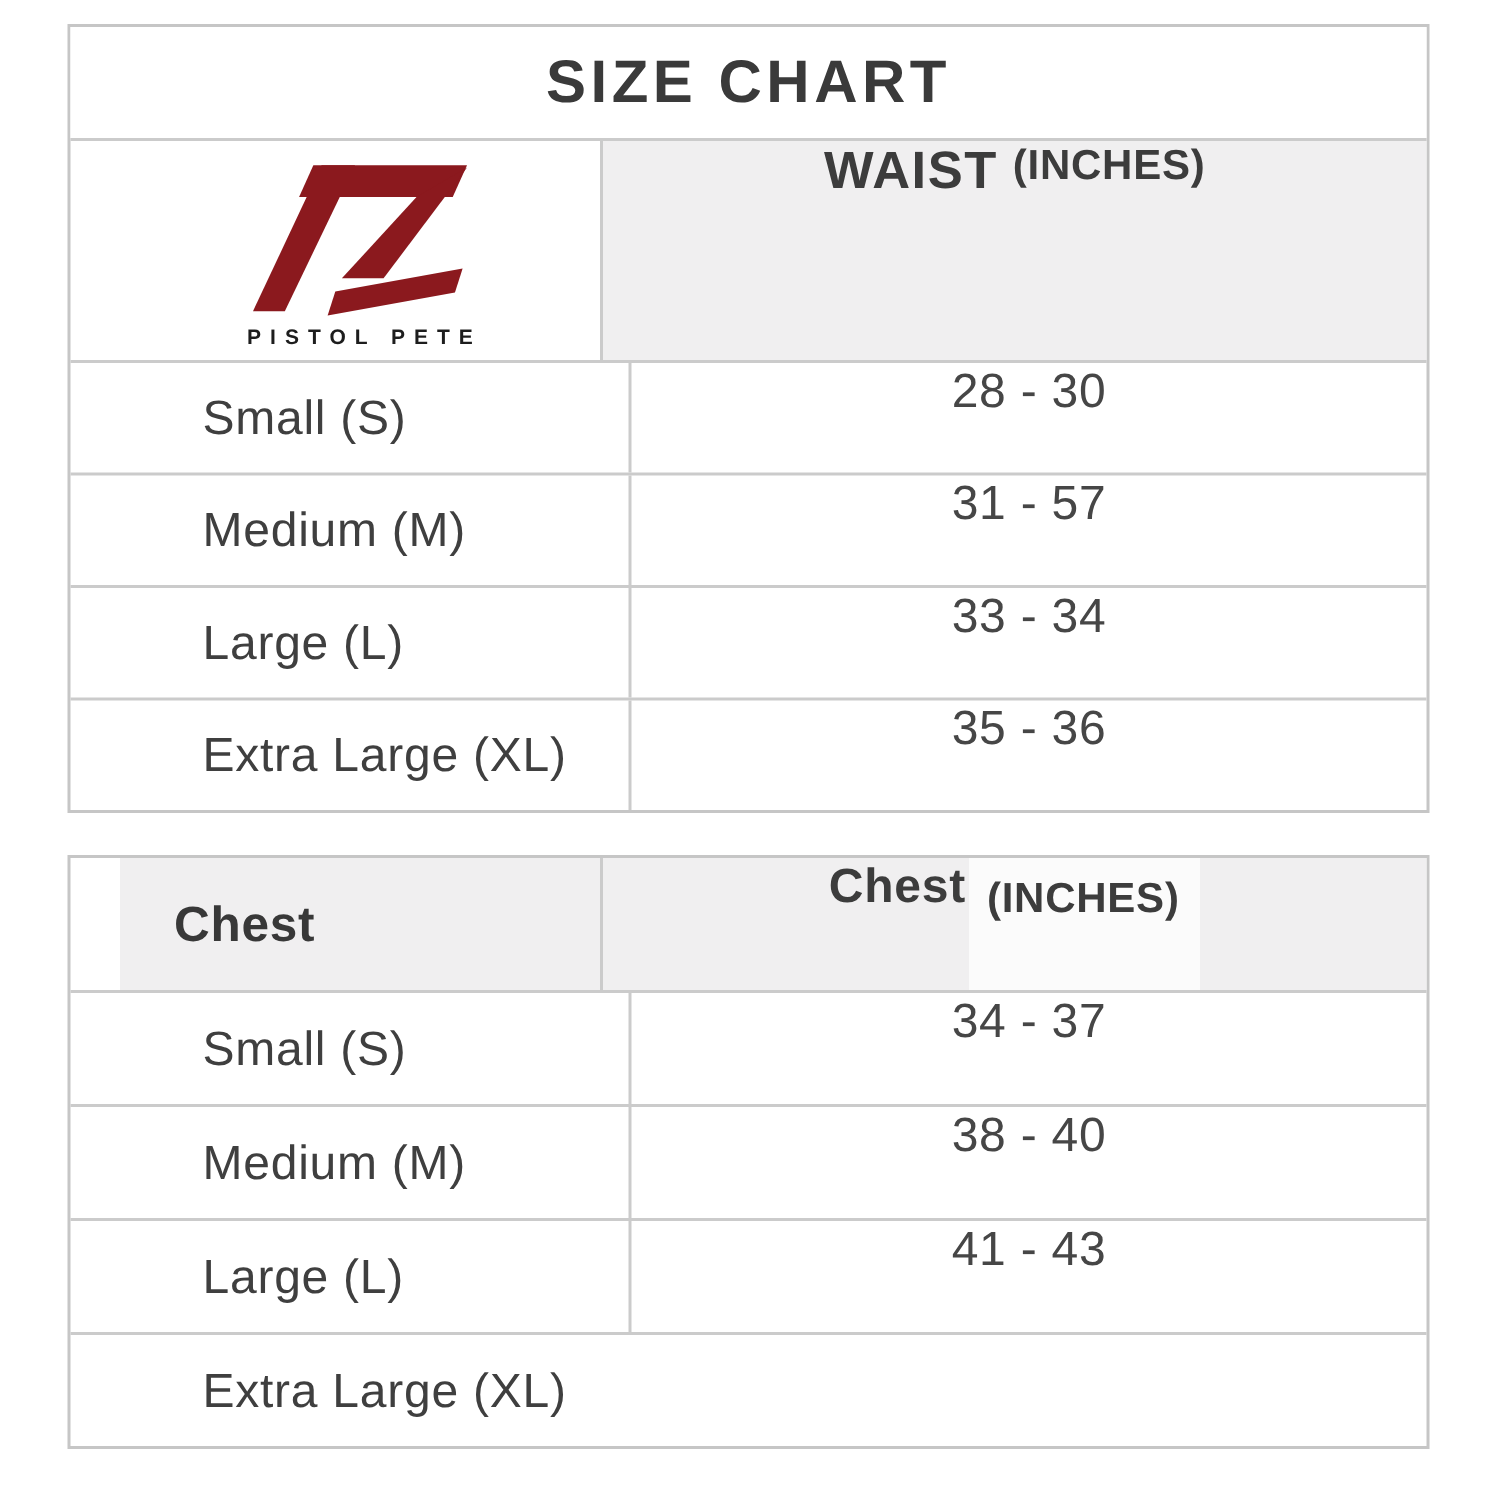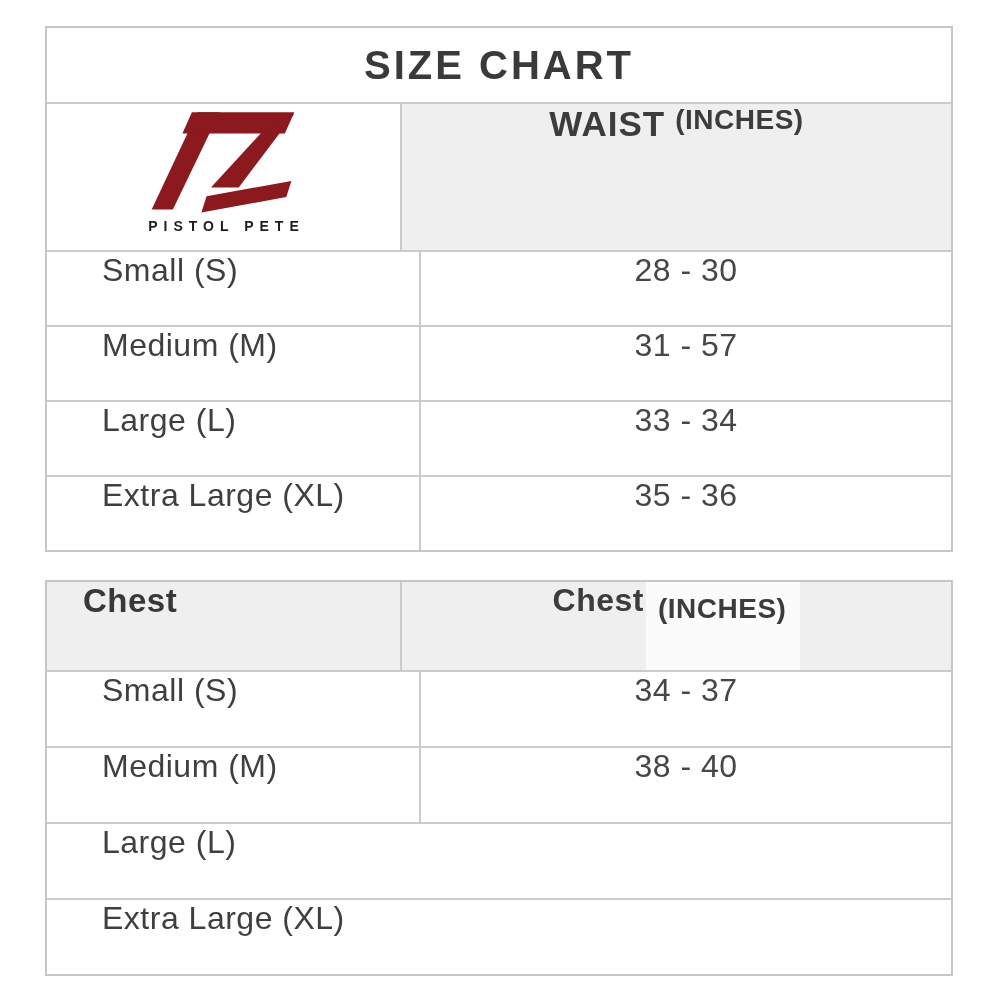--- a/index.html
+++ b/index.html
@@ -1,22 +1,22 @@
 <!DOCTYPE html>
 <html><head>
 <meta charset="utf-8">
 <style>
   html,body{margin:0;padding:0;background:#ffffff;}
   body{width:1000px;height:1000px;position:relative;font-family:"Liberation Sans",sans-serif;color:#3d3d3d;}
-  .chart-wrap{position:absolute;left:45px;top:26px;width:908px;}
+  .chart-wrap{position:absolute;left:45px;top:16px;width:908px;}
   .tbl{border:2px solid #c6c6c6;background:#fff;}
   .title-row{height:74px;display:flex;align-items:center;justify-content:center;
     font-size:40px;font-weight:bold;letter-spacing:3px;color:#3a3a3a;background:#fff;}
   .grid-row{display:grid;grid-template-columns:353px 1fr;border-top:2px solid #cbcbcb;}
-  .cell-left{display:flex;align-items:flex-start;padding-left:36px;font-size:32px;color:#3f3f3f;letter-spacing:0.5px;}
+  .cell-left{display:flex;align-items:center;padding-left:36px;font-size:32px;color:#3f3f3f;letter-spacing:0.5px;margin-left:33px;}
   .cell-right{display:flex;justify-content:center;border-left:2px solid #cbcbcb;
     font-size:32px;color:#464646;letter-spacing:0.5px;}
   .hdr-row{height:146px;}
   .hdr-row .cell-left{justify-content:center;padding-left:0;background:#ffffff;}
   .hdr-row .cell-right{background:#f0eff0;flex-direction:row;}
   .data-row{height:73px;padding-left:19px;}
   .measure-label{font-size:35px;font-weight:bold;color:#3c3c3c;letter-spacing:1px;}
   .unit-label{font-size:28px;font-weight:bold;color:#3c3c3c;margin-left:10px;letter-spacing:0.5px;}
   .tbl2{margin-top:28px;}
   .tbl2 .hdr2-row{height:88px;border-top:none;}
@@ -92,19 +92,20 @@
     <div class="grid-row data-row" style="height:74px;">
       <div class="cell-left">Small (S)</div>
       <div class="cell-right">34 - 37</div>
     </div>
     <div class="grid-row data-row" style="height:74px;">
       <div class="cell-left">Medium (M)</div>
       <div class="cell-right">38 - 40</div>
     </div>
     <div class="grid-row data-row" style="height:74px;">
       <div class="cell-left">Large (L)</div>
+      <div class="cell-right">41 - 43</div>
     </div>
     <div class="grid-row data-row" style="height:74px;">
       <div class="cell-left">Extra Large (XL)</div>
     </div>
   </div>
 
 </div>
 
 </body></html>

